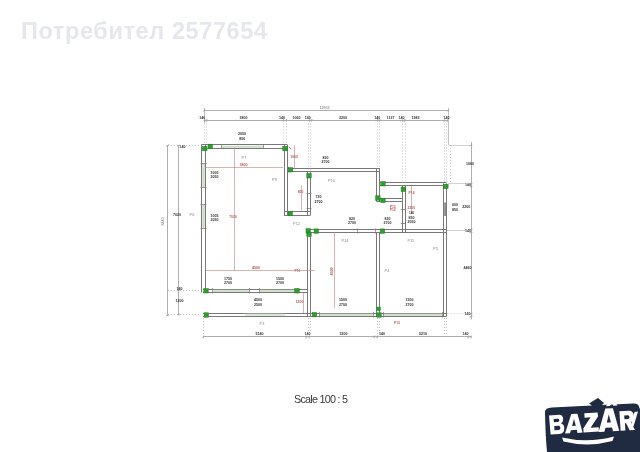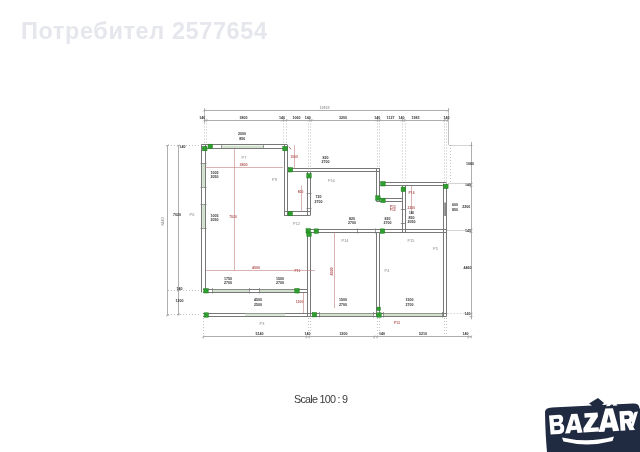--- a/index.html
+++ b/index.html
@@ -277,21 +277,21 @@
 <text x="274.5" y="180.8" font-size="3.9" fill="#8c8484" text-anchor="middle">P9</text>
 <text x="331.5" y="181.8" font-size="3.9" fill="#8c8484" text-anchor="middle">P10</text>
 <text x="296.5" y="224.8" font-size="3.9" fill="#8c8484" text-anchor="middle">P12</text>
 <text x="345" y="241.8" font-size="3.9" fill="#8c8484" text-anchor="middle">P14</text>
 <text x="411" y="241.8" font-size="3.9" fill="#8c8484" text-anchor="middle">P15</text>
 <text x="435.5" y="249.8" font-size="3.9" fill="#8c8484" text-anchor="middle">P5</text>
 <text x="387" y="272.3" font-size="3.9" fill="#8c8484" text-anchor="middle">P4</text>
 <text x="192" y="216.3" font-size="3.9" fill="#8c8484" text-anchor="middle">P6</text>
 <text x="262" y="324.8" font-size="3.9" fill="#8c8484" text-anchor="middle">P3</text>
 </svg>
-<div class="scale">Scale 100 : 9</div>
+<div class="scale">Scale 100 : 5</div>
 
 <svg width="100" height="57" viewBox="0 0 100 57" style="position:absolute;left:540px;top:395px">
 
 <path d="M5 17 Q5 13 12 12.6 L52 10.5 L49 8.5 L58 3 L64 8 L62 10 L93 8.6 Q99 8.4 99.4 13 L100 14 L100 57 L7 57 Q5.4 40 5 17 Z" fill="#202a40"></path>
 <g fill="#ffffff">
 
   <path d="M9 20.5 L19 19.8 Q23 19.9 23.2 24 Q23.3 27 21 28.3 Q24.2 29.2 24.3 33.3 Q24.4 38.6 19.4 39 L10.6 39.6 Z M13.6 24 L13.9 27.3 L18 27 Q19.4 26.8 19.3 25.1 Q19.2 23.6 17.7 23.7 Z M14.2 31 L14.5 35.2 L19 34.9 Q20.5 34.7 20.4 32.8 Q20.3 30.7 18.6 30.8 Z"></path>
 
   <path d="M25 38.6 L31.3 19 L37.4 18.7 L42.6 37.6 L37.5 37.9 L36.8 34.8 L30.9 35.2 L30 38.3 Z M32.1 30.9 L35.8 30.7 L34 23.8 Z"></path>
 

